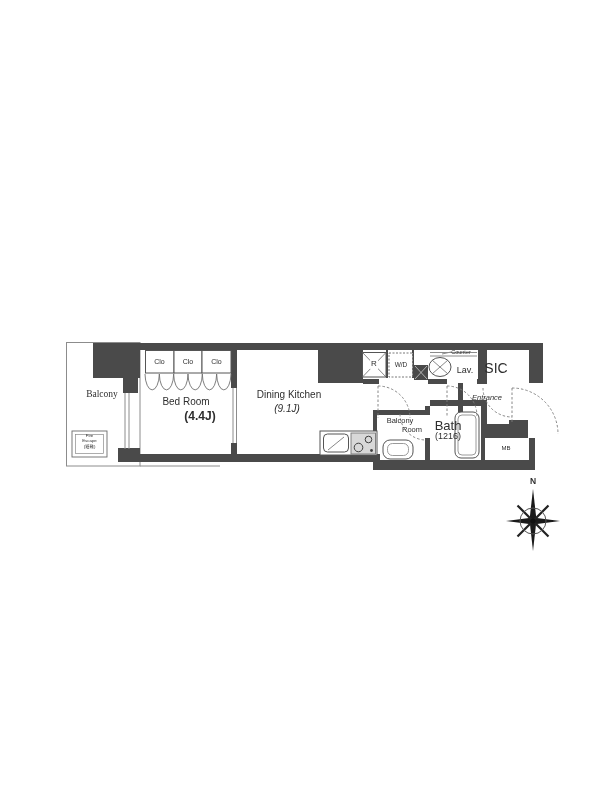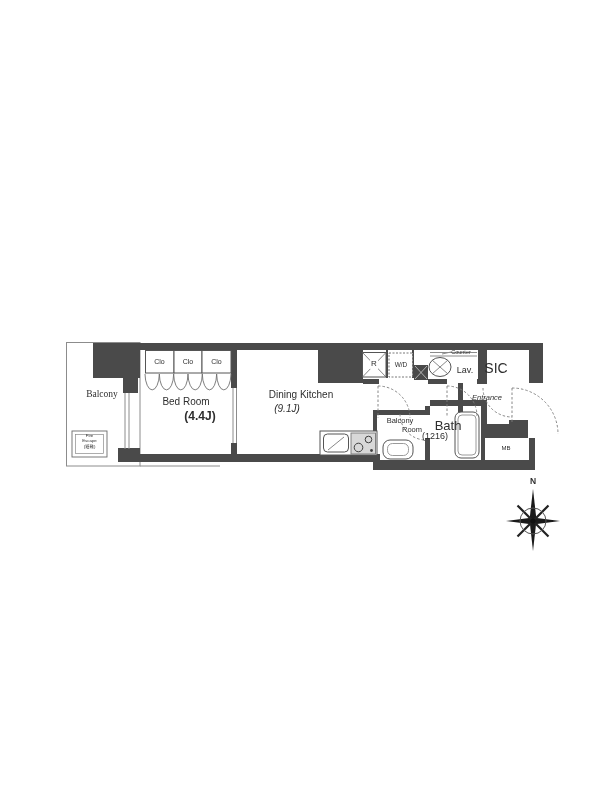--- a/index.html
+++ b/index.html
@@ -158,35 +158,35 @@
   <div class="lbl" style="left:89.5px;top:439px;font-size:4.4px;">Escape</div>
   <div class="lbl" style="left:89.5px;top:444.5px;font-size:4.4px;">(避難)</div>
 
   <div class="lbl" style="left:159.5px;top:357.5px;font-size:7px;">Clo</div>
   <div class="lbl" style="left:188px;top:357.5px;font-size:7px;">Clo</div>
   <div class="lbl" style="left:216.5px;top:357.5px;font-size:7px;">Clo</div>
 
   <div class="lbl" style="left:186px;top:396px;font-size:10px;">Bed Room</div>
   <div class="lbl" style="left:200px;top:410px;font-size:12px;font-weight:bold;">(4.4J)</div>
 
-  <div class="lbl" style="left:301px;top:389px;font-size:10px;">Dining Kitchen</div>
+  <div class="lbl" style="left:289px;top:389px;font-size:10px;">Dining Kitchen</div>
   <div class="lbl" style="left:287px;top:403px;font-size:10px;font-style:italic;">(9.1J)</div>
 
   <div class="lbl halo" style="left:374px;top:360px;font-size:8px;">R</div>
   <div class="lbl" style="left:401px;top:361px;font-size:6.5px;">W/D</div>
 
   <div class="lbl" style="left:461px;top:349px;font-size:5.5px;">Counter</div>
   <div class="lbl" style="left:465px;top:365.5px;font-size:9px;font-weight:400;">Lav.</div>
 
   <div class="lbl" style="left:496px;top:361px;font-size:14px;">SIC</div>
 
   <div class="lbl" style="left:487px;top:394px;font-size:7.5px;font-style:italic;">Entrance</div>
 
   <div class="lbl" style="left:400px;top:417px;font-size:7.5px;">Balcony</div>
   <div class="lbl" style="left:400px;top:426px;font-size:7.5px;margin-left:12px;">Room</div>
 
   <div class="lbl" style="left:448px;top:419px;font-size:13px;">Bath</div>
-  <div class="lbl" style="left:435px;top:432px;font-size:9px;">(1216)</div>
+  <div class="lbl" style="left:448px;top:432px;font-size:9px;">(1216)</div>
 
   <div class="lbl" style="left:506px;top:445px;font-size:6px;">MB</div>
 
   <div class="lbl" style="left:533px;top:477px;font-size:8.5px;font-weight:bold;">N</div>
 </div>
 
 </body></html>

